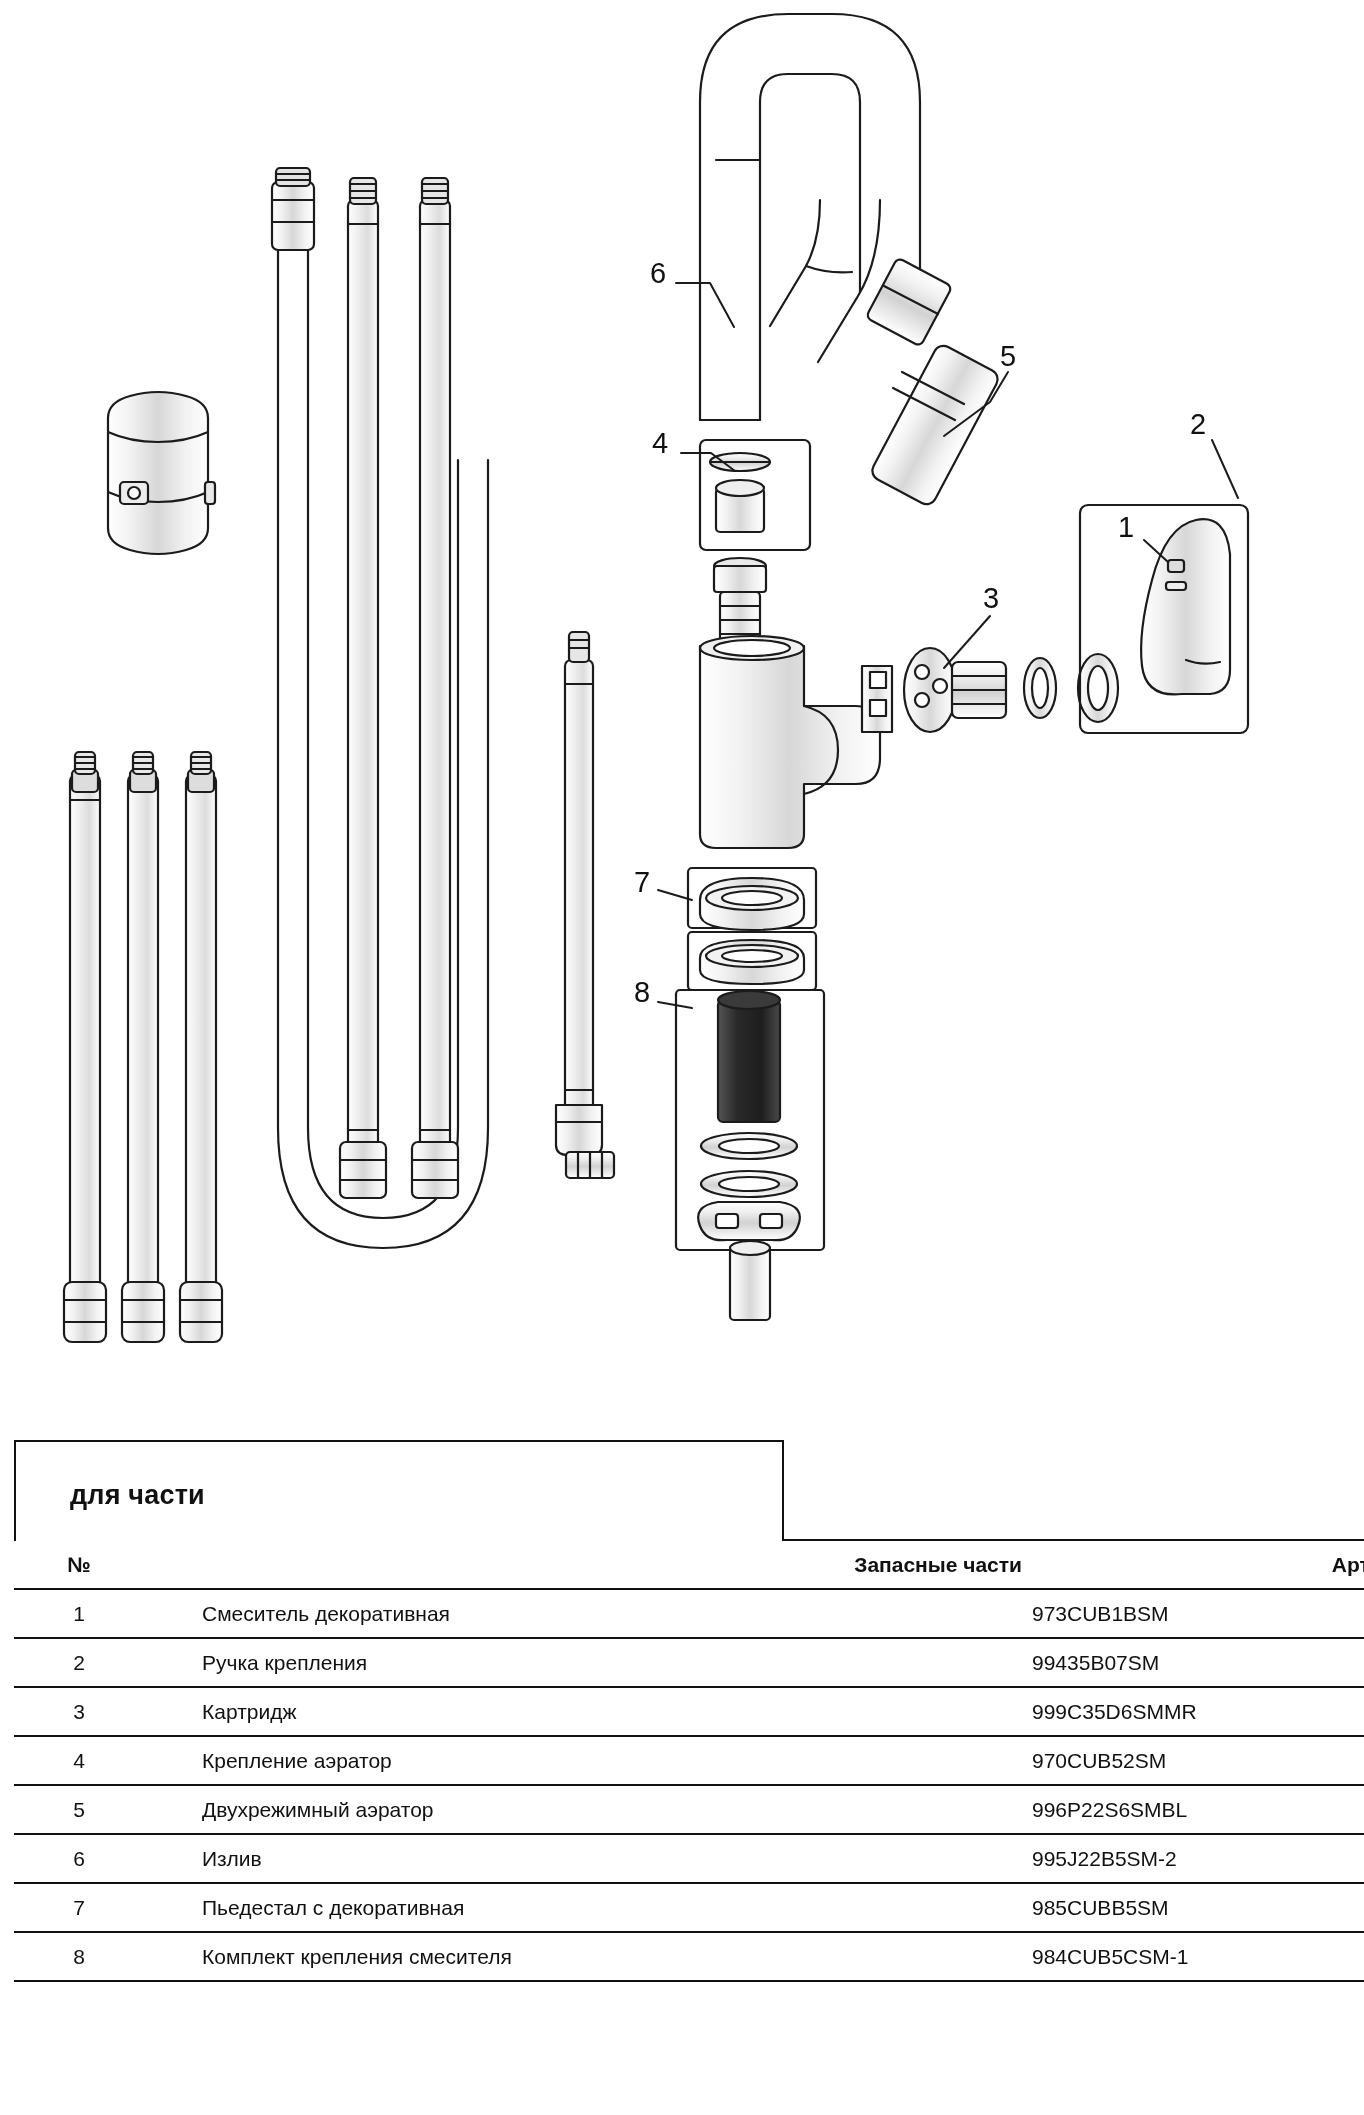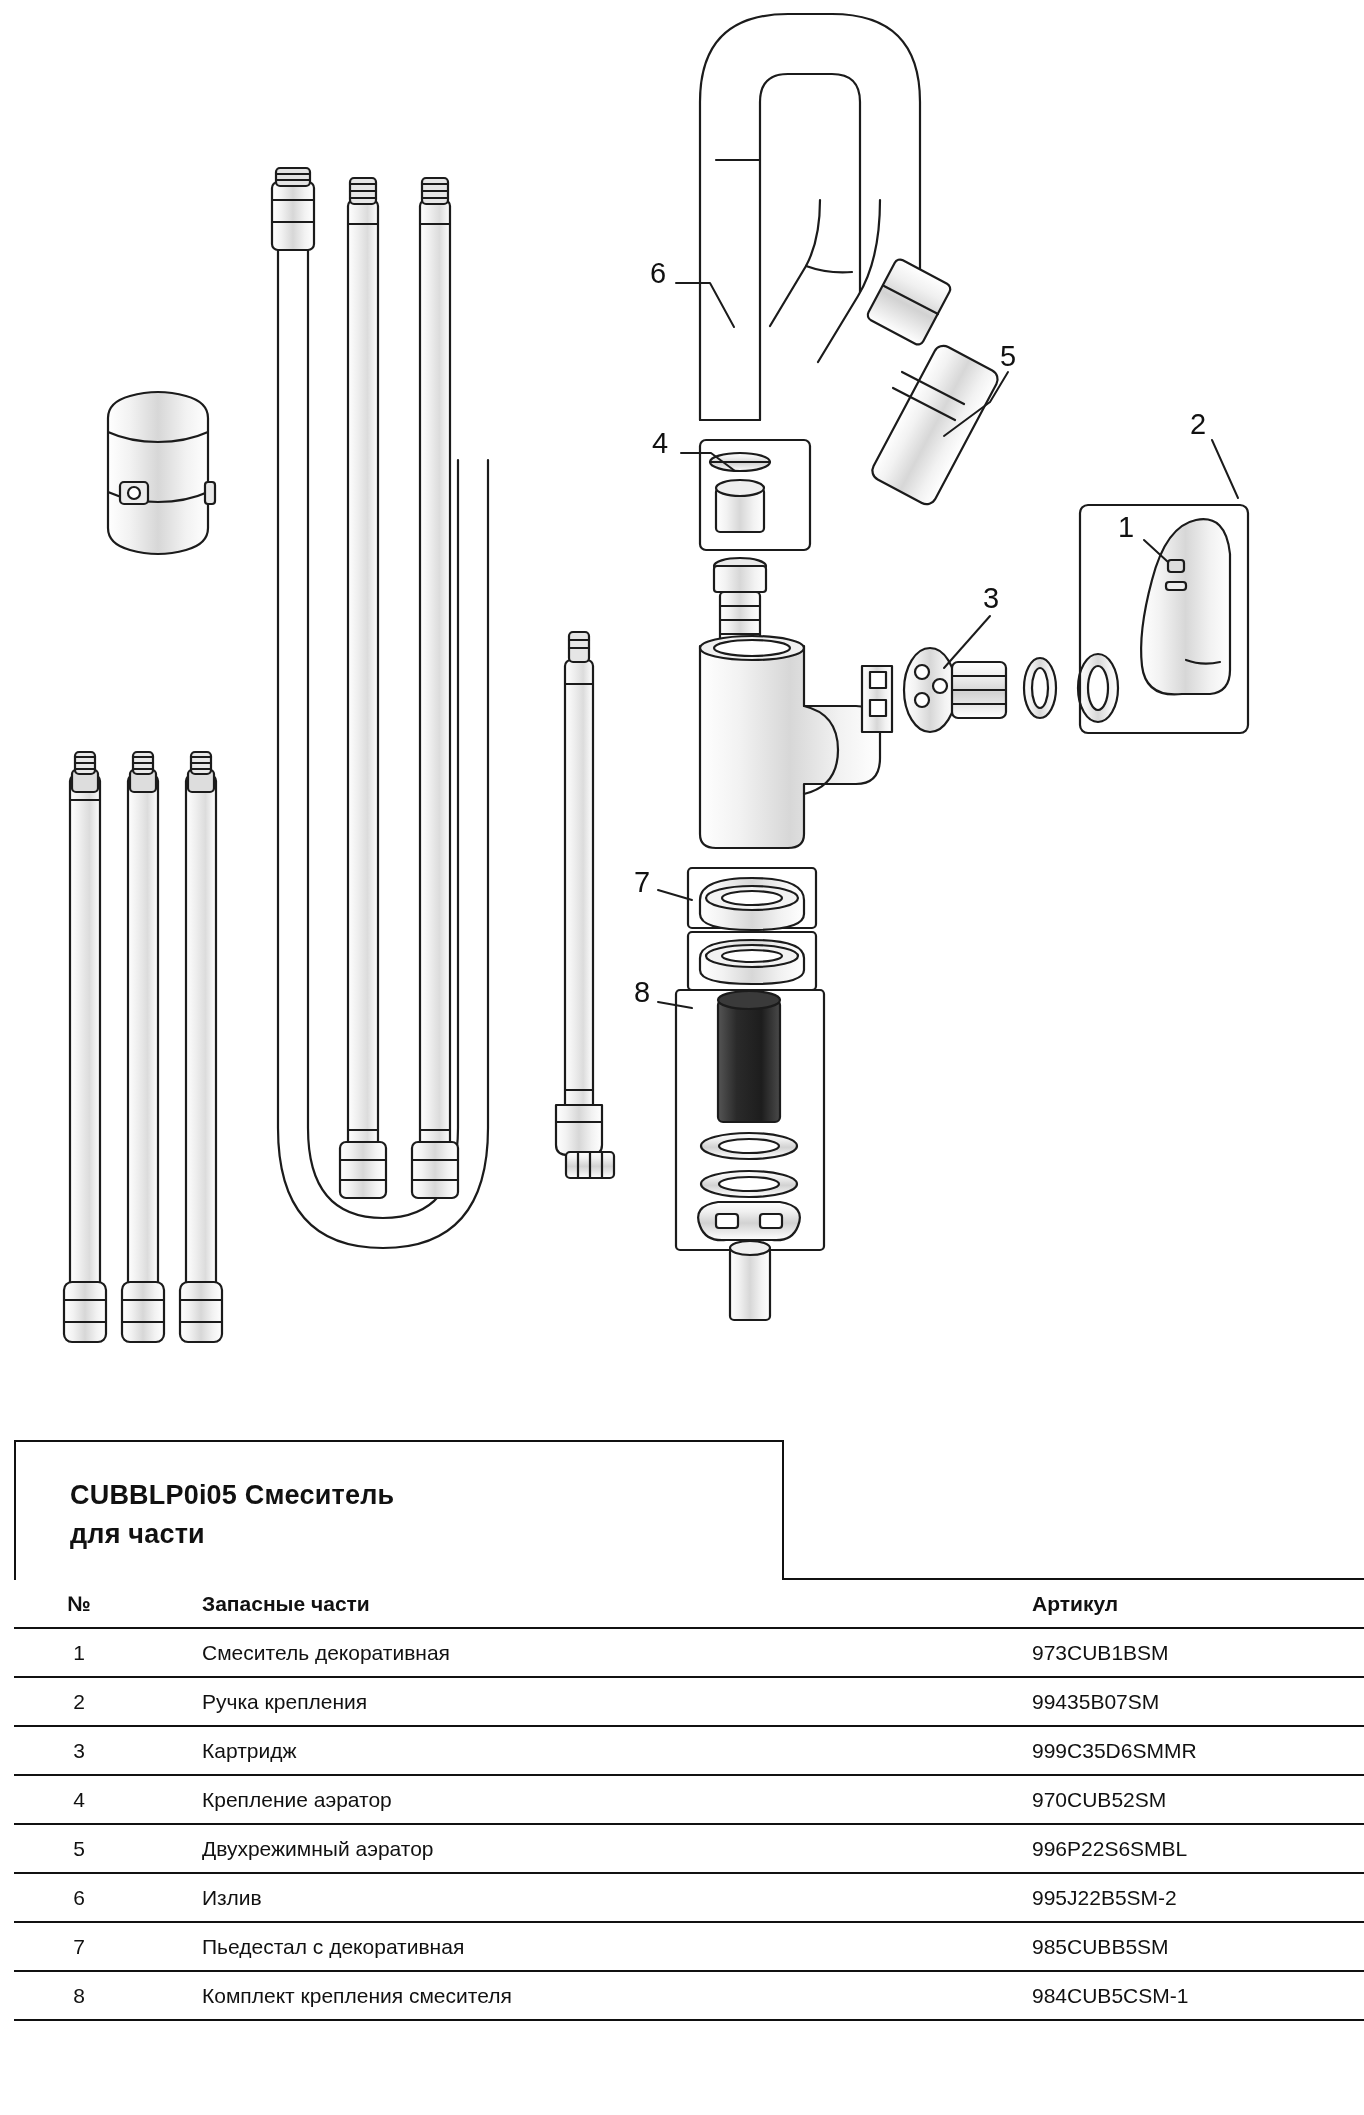--- a/index.html
+++ b/index.html
@@ -63,21 +63,21 @@
   table.parts th, table.parts td {
     border-top: 2px solid #111;
     font-size: 21px;
     color: #111;
     padding: 0;
     height: 47px;
     vertical-align: middle;
   }
   table.parts tr.head th {
     font-weight: bold;
-    text-align: left;
+    text-align: right;
   }
   table.parts .c-num {
     width: 130px;
     text-align: center;
   }
   table.parts .c-name {
     width: 820px;
     padding-left: 58px;
   }
   table.parts .c-art {
@@ -306,21 +306,20 @@
       <text class="callout-num" x="1190" y="434">2</text>
       <text class="callout-num" x="983" y="608">3</text>
       <text class="callout-num" x="634" y="892">7</text>
       <text class="callout-num" x="634" y="1002">8</text>
     </g>
   </svg>
 </div>
 
 <div id="parts-table">
   <div class="title-box">
-    <div class="t-line">CUBBLP0i05 Смеситель</div>
     <div class="t-line">для части</div>
   </div>
 
   <table class="parts">
     <thead>
       <tr class="head">
         <th class="c-num">№</th>
         <th class="c-name">Запасные части</th>
         <th class="c-art">Артикул</th>
       </tr>

